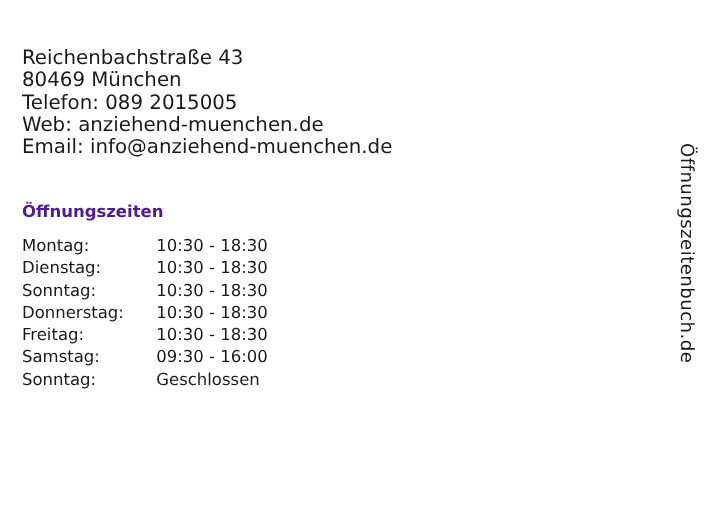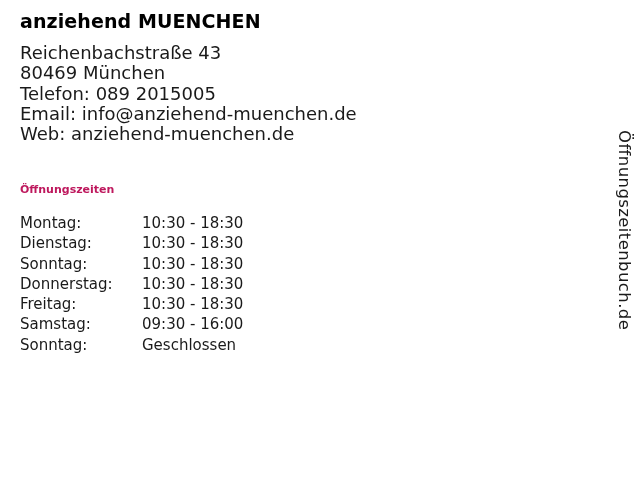--- a/index.html
+++ b/index.html
@@ -39,23 +39,23 @@
     line-height: 20.3px;
     color: #1a1a1a;
   }
   .address-block div {
     white-space: nowrap;
   }
   .hours-heading {
     position: absolute;
     left: 20px;
     top: 183px;
-    font-size: 11px;
+    font-size: 15px;
     font-weight: bold;
-    color: #be185d;
+    color: #4c1d95;
   }
   .hours-table {
     position: absolute;
     left: 20px;
     top: 213px;
     font-size: 15px;
     line-height: 20.3px;
     border-collapse: collapse;
   }
   .hours-table td {
@@ -78,28 +78,27 @@
     text-orientation: mixed;
     letter-spacing: 0.4px;
     white-space: nowrap;
   }
 </style>
 </head>
 <body>
 
 <div class="page">
 
-  <div class="business-name">anziehend MUENCHEN</div>
 
   <div class="address-block">
     <div>Reichenbachstraße 43</div>
     <div>80469 München</div>
     <div>Telefon: 089 2015005</div>
+    <div>Web: anziehend-muenchen.de</div>
     <div>Email: info@anziehend-muenchen.de</div>
-    <div>Web: anziehend-muenchen.de</div>
   </div>
 
   <div class="hours-heading">Öffnungszeiten</div>
 
   <table class="hours-table">
     <tbody>
       <tr>
         <td class="day">Montag:</td>
         <td class="time">10:30 - 18:30</td>
       </tr>

